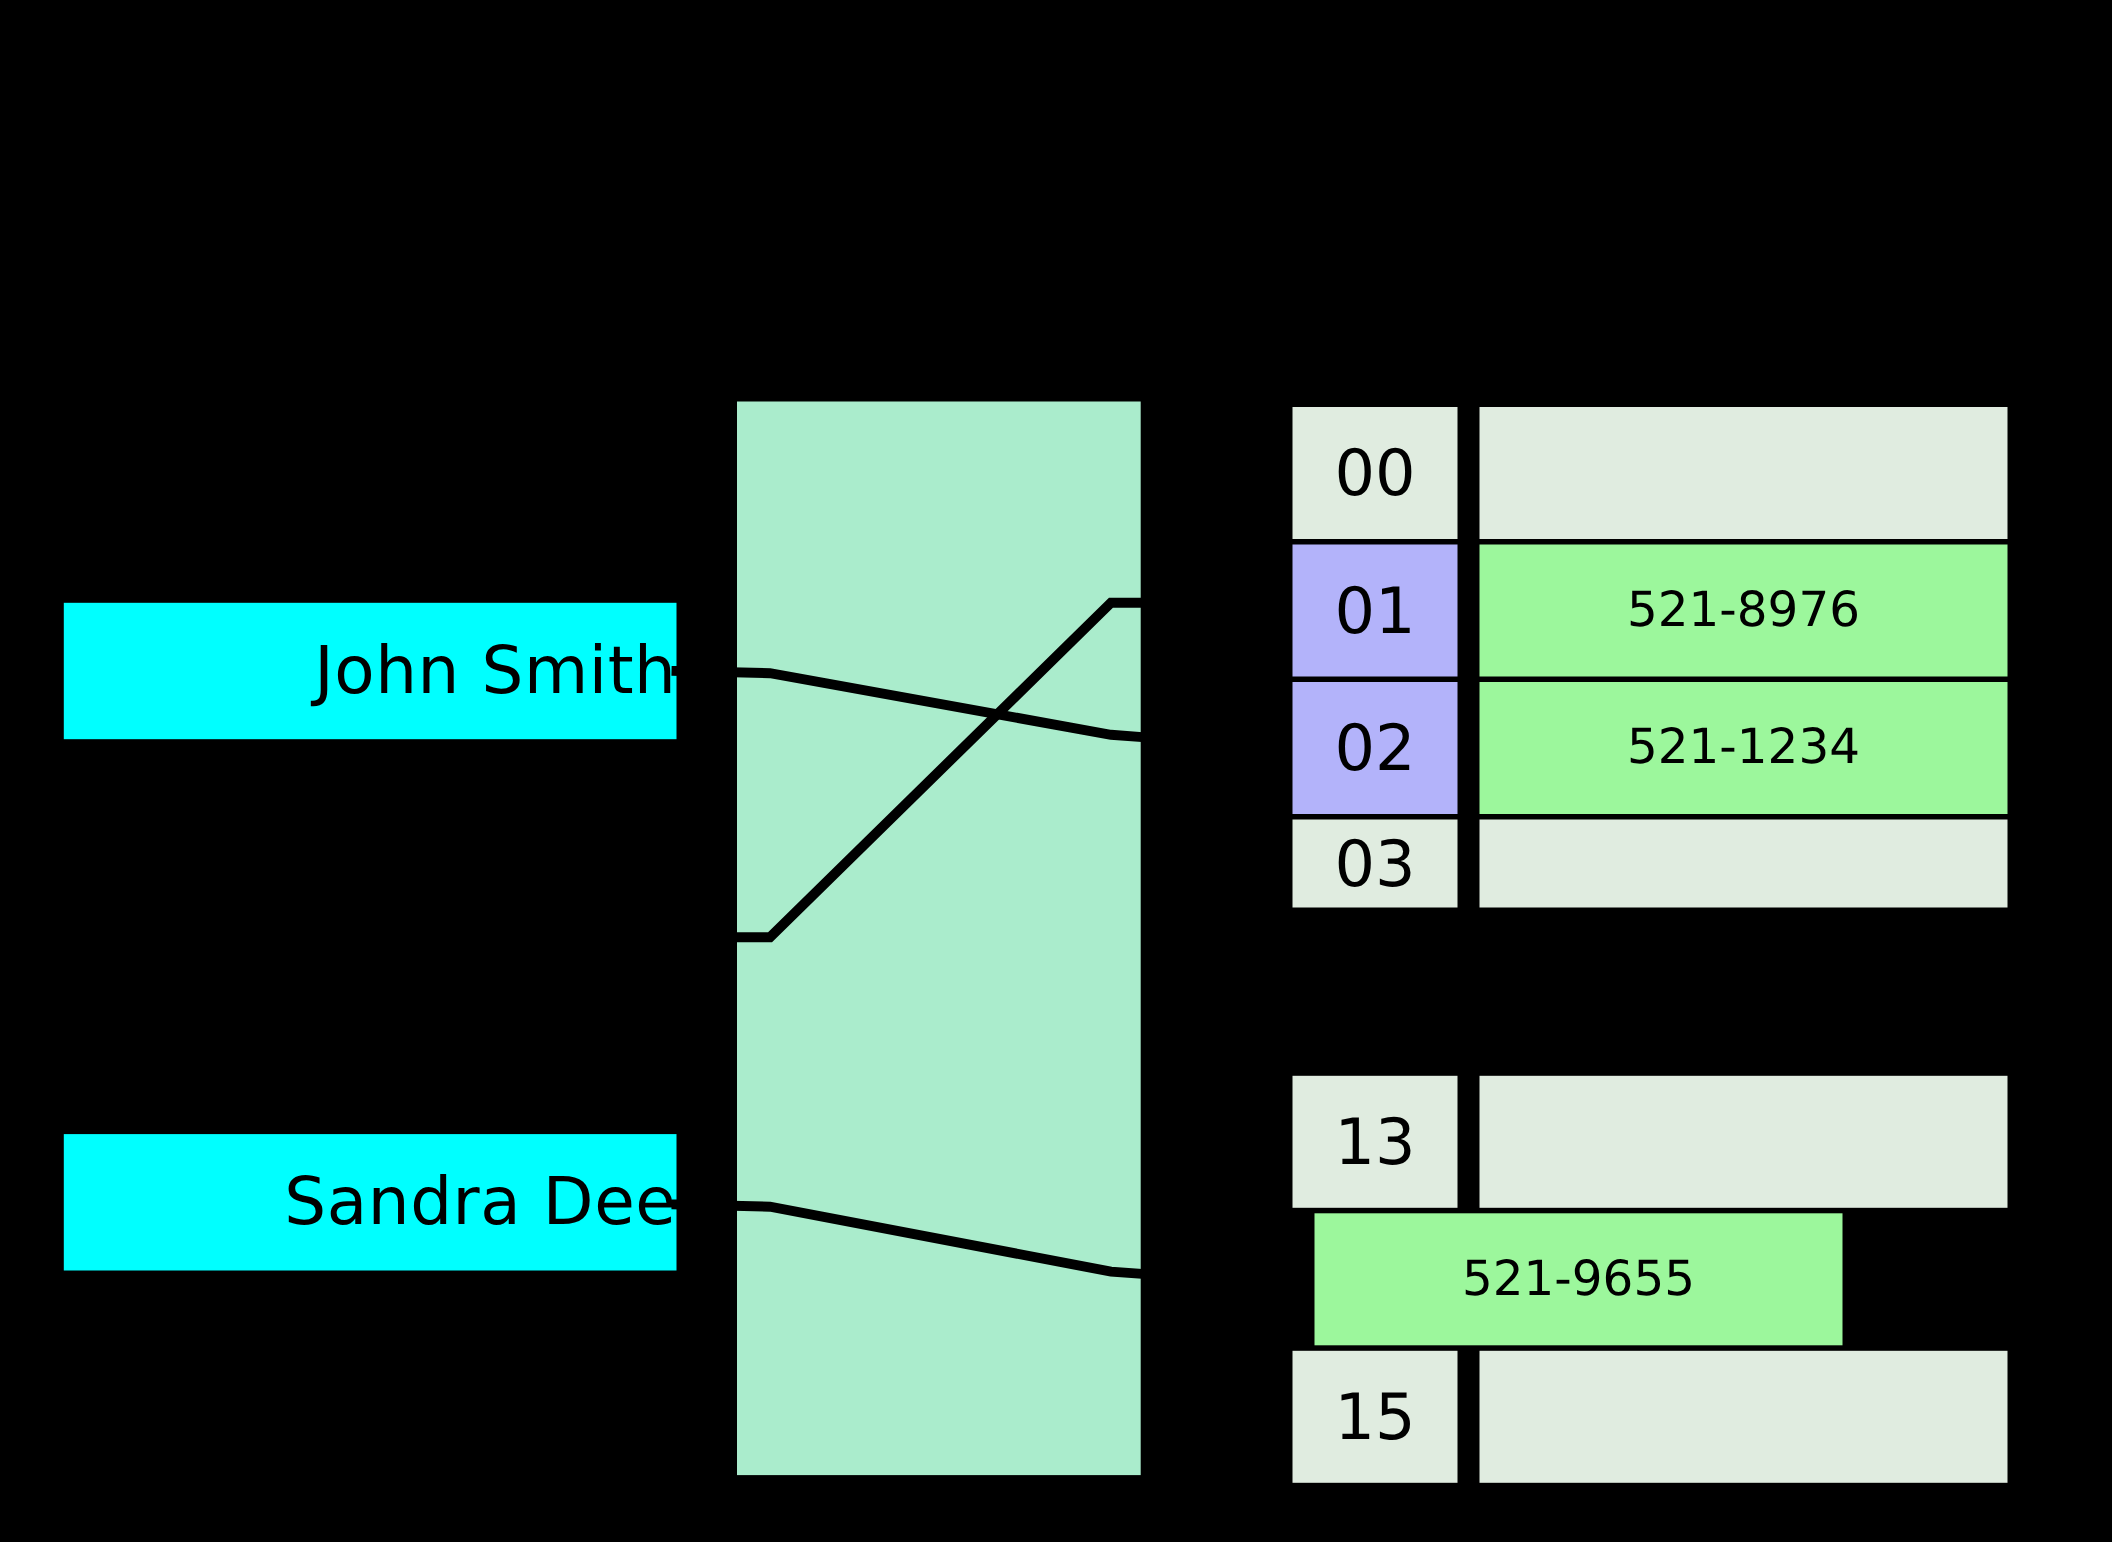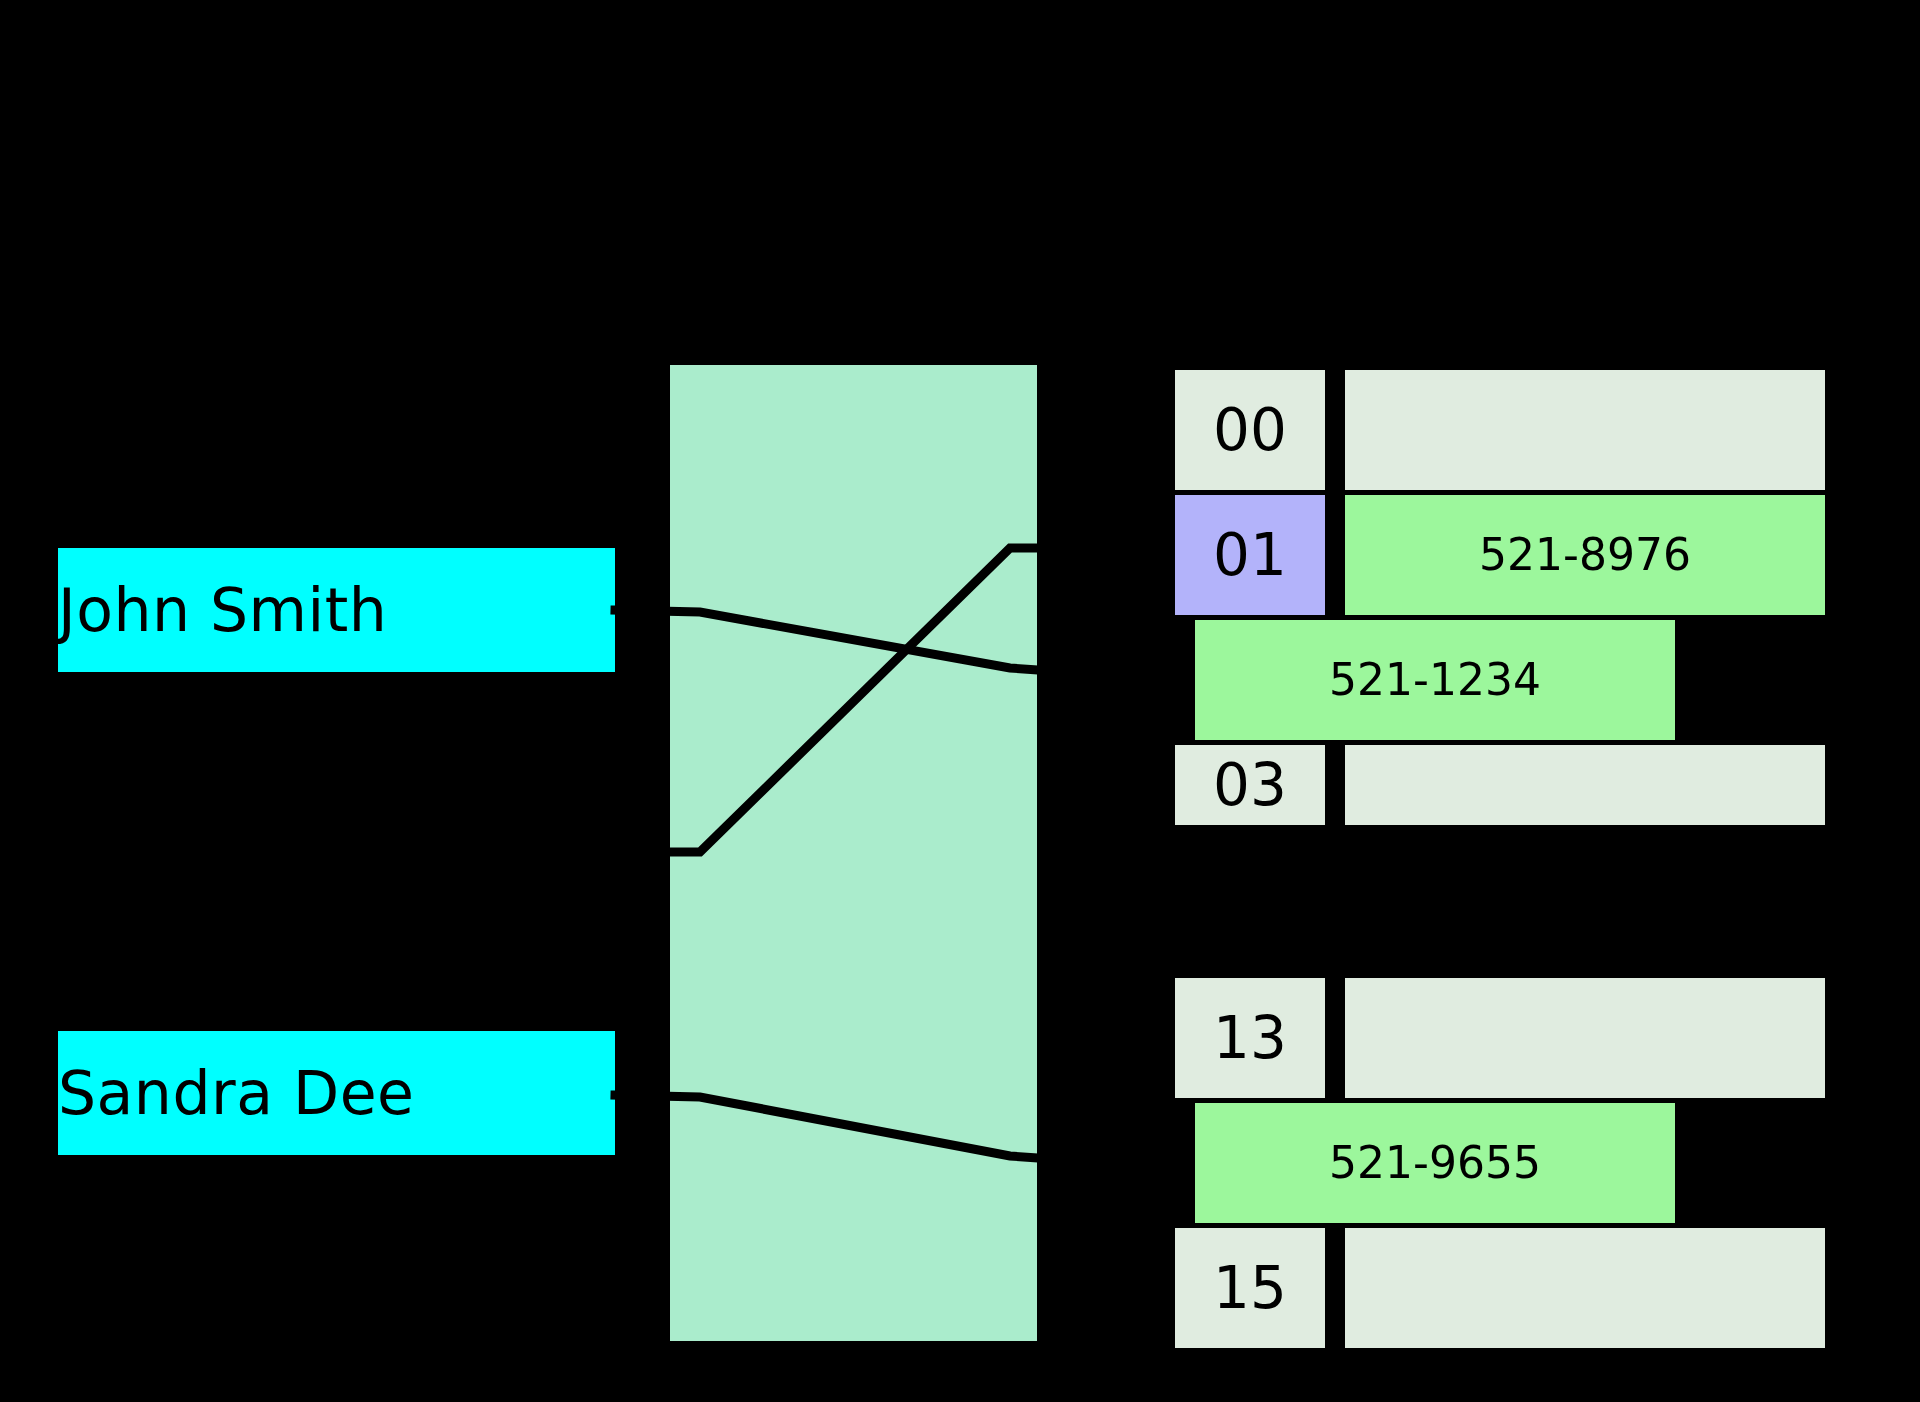--- a/index.html
+++ b/index.html
@@ -18,21 +18,21 @@
 
   
   .key-box {
     position: absolute;
     left: 58px;
     width: 557px;
     height: 124px;
     background: #00ffff;
     display: flex;
     align-items: center;
-    justify-content: flex-start;
+    justify-content: flex-end;
     color: #000000;
     font-size: 60px;
     line-height: 1;
     letter-spacing: 0.5px;
   }
   #key-0 { top: 548px; }
   #key-1 { top: 798px; }
   #key-2 { top: 1031px; }
 
   
@@ -143,20 +143,23 @@
       <div class="bucket-index filled">
         <span>01</span>
       </div>
       <div class="bucket-gap"></div>
       <div class="bucket-value filled">
         <span>521-8976</span>
       </div>
     </div>
 
     <div class="bucket-row">
+      <div class="bucket-index filled">
+        <span>02</span>
+      </div>
       <div class="bucket-gap"></div>
       <div class="bucket-value filled">
         <span>521-1234</span>
       </div>
     </div>
 
     <div class="bucket-row short">
       <div class="bucket-index empty">
         <span>03</span>
       </div>

